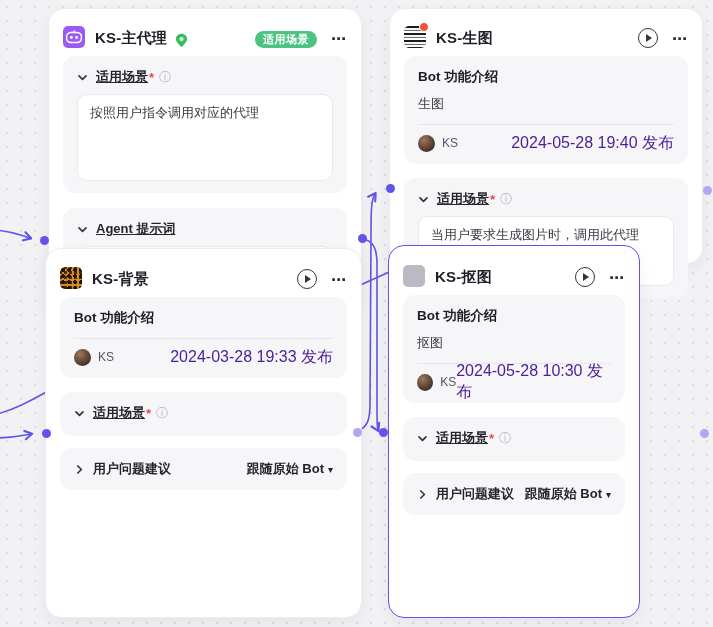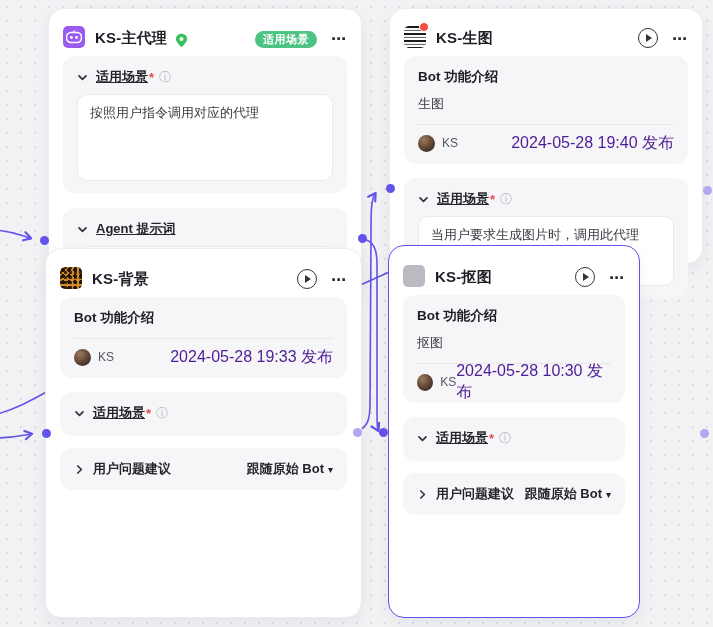--- a/index.html
+++ b/index.html
@@ -188,21 +188,21 @@
         <span class="more">⋯</span>
       </div>
 
       <div class="intro mt8">
         <div class="intro-title">Bot 功能介绍</div>
         <div class="divider"></div>
         <div class="meta">
           <span class="ks-ava"></span>
           <span class="ks-name">KS</span>
           <span class="spacer"></span>
-          <span class="pub">2024-05-28 19:33 发布</span>
+          <span class="pub">2024-03-28 19:33 发布</span>
         </div>
       </div>
 
       <div class="sec mt14">
         <div class="sec-hd">
           <span class="chev">
             <svg width="11" height="11" viewBox="0 0 11 11">
                 <polyline points="2,3.8 5.5,7.4 9,3.8" fill="none" stroke="#34353d" stroke-width="1.7" stroke-linecap="round" stroke-linejoin="round"></polyline>
               </svg>
           </span>

